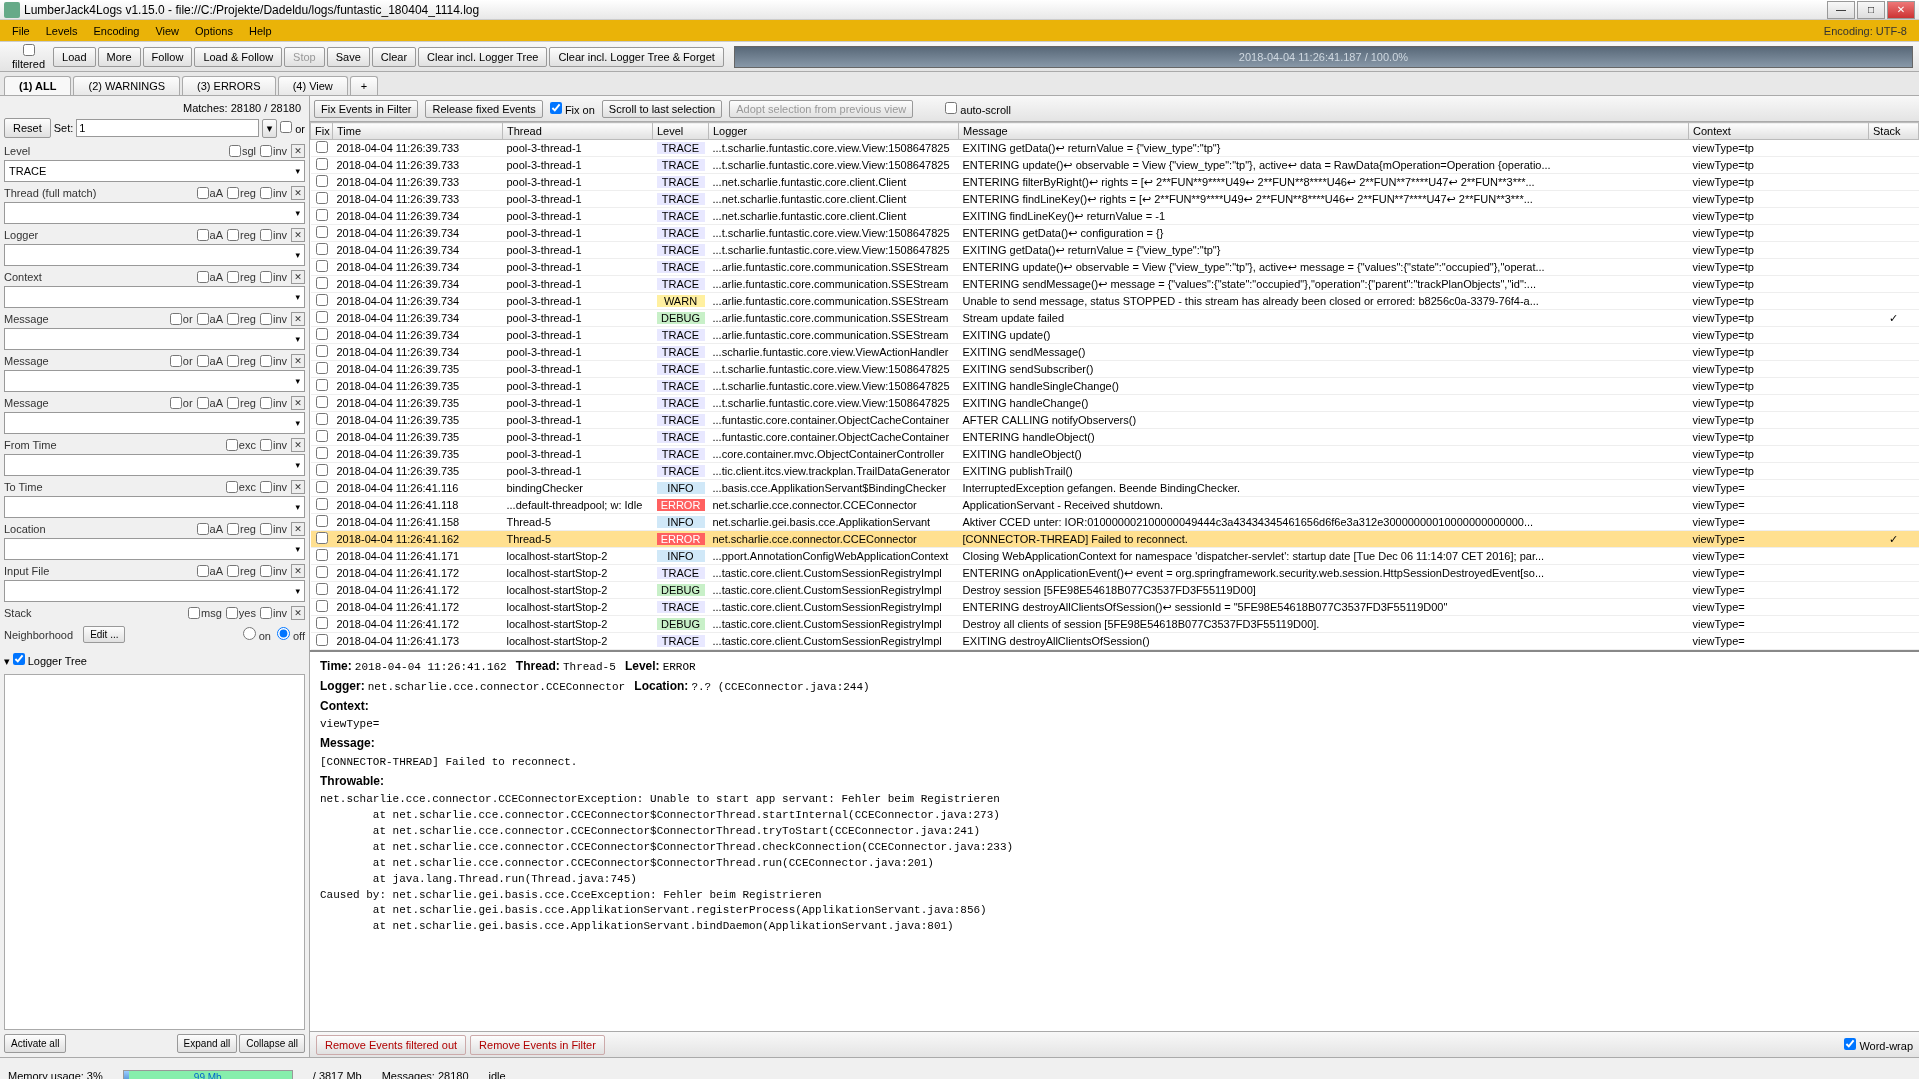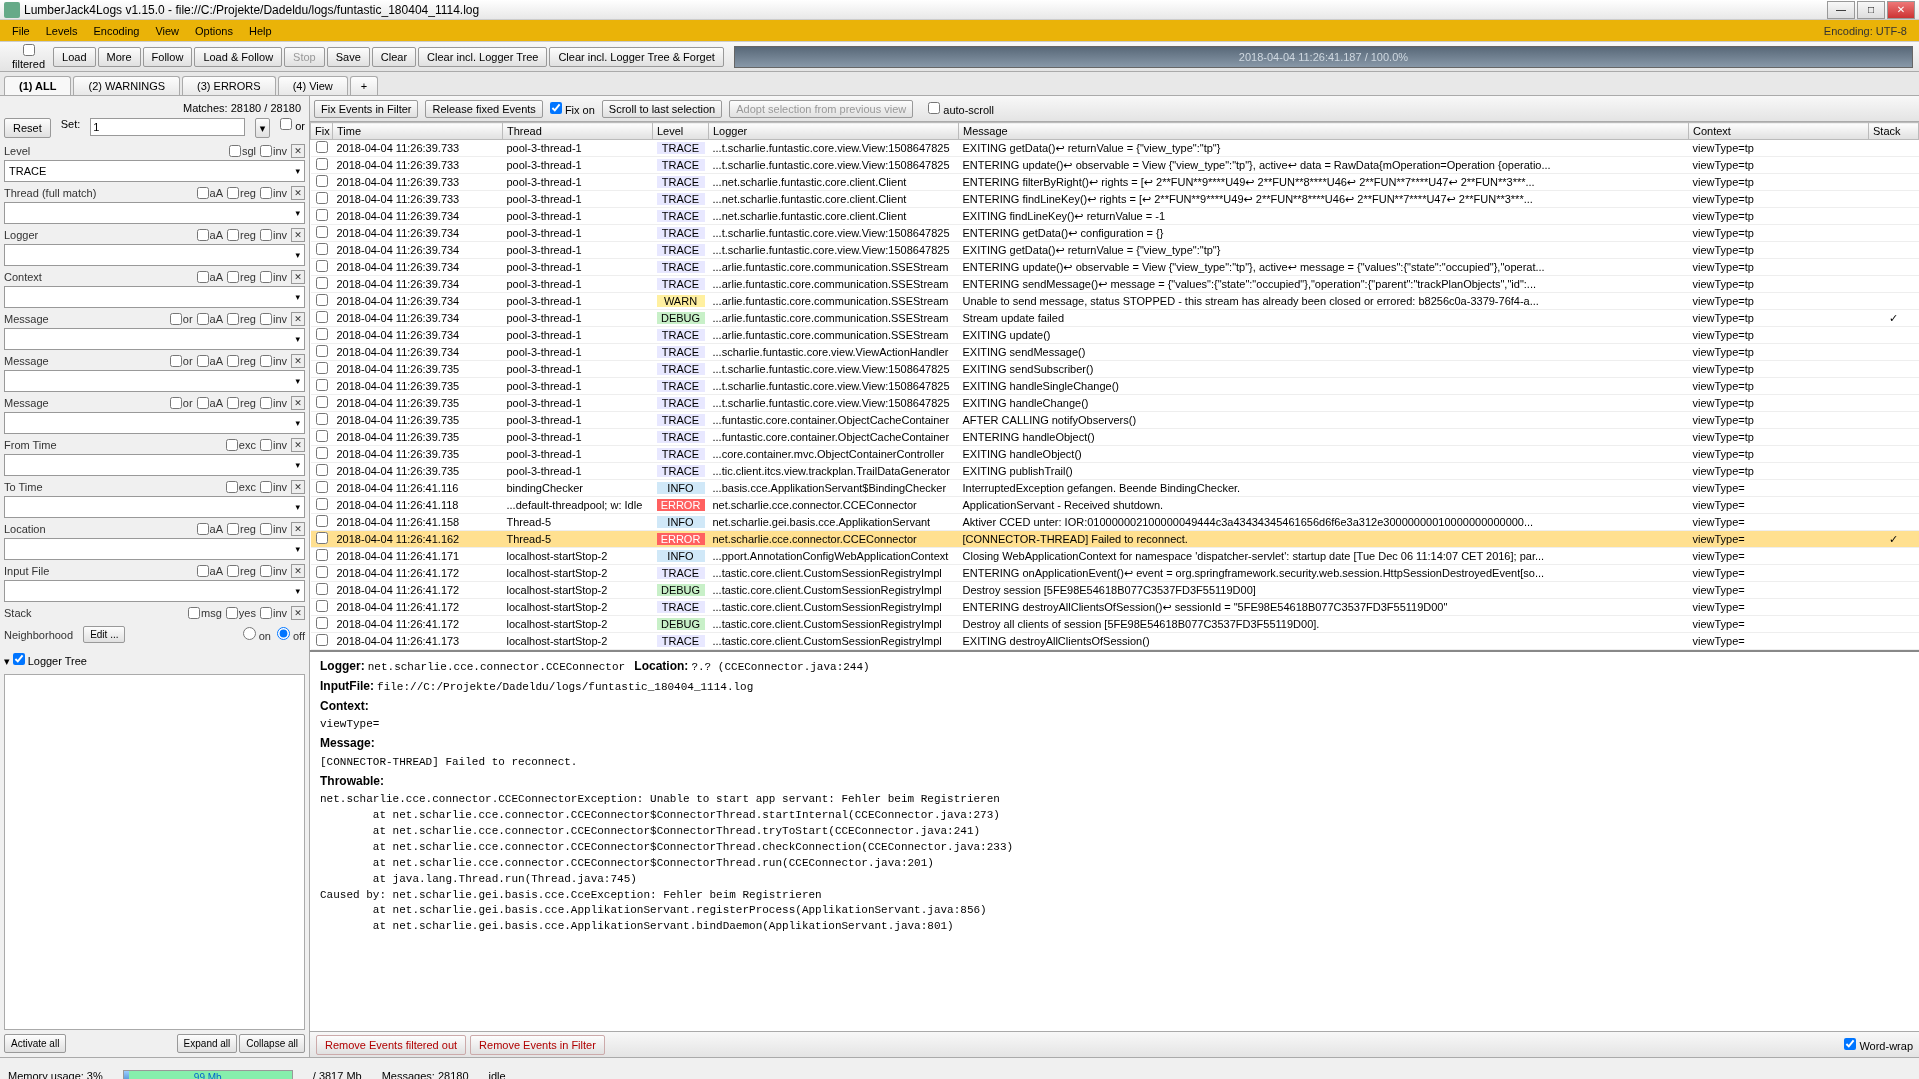--- a/index.html
+++ b/index.html
@@ -30,21 +30,21 @@
 .tab.active { background:#f8f8f8; font-weight:bold;}
 .tab.add { padding:3px 10px;}
 
 
 .main { display:flex; height: calc(1079px - 20px - 22px - 30px - 24px - 22px); }
 .sidebar { width: 310px; background:#f0f0f0; border-right:1px solid #aaa; padding:4px; overflow:auto; display:flex; flex-direction:column;}
 .content { flex:1; display:flex; flex-direction:column; overflow:hidden;}
 
 
 .match-row{ text-align:right; padding:2px 4px; font-size:11px;}
-.filter-row { display:flex; gap:10px; margin:2px 0; }
+.filter-row { display:flex; align-items:center; gap:3px; margin:2px 0; }
 .filter-row input[type=text], .filter-row select { flex:1; border:1px solid #999; height:18px; padding:0 2px;}
 .chkrow { display:flex; gap:4px; margin-left:auto;}
 .chkrow label { display:flex; align-items:center; gap:1px; font-size:10px;}
 .xbtn { width:14px;height:14px;border:1px solid #999;background:#eee;display:flex;align-items:center;justify-content:center;font-size:9px;cursor:pointer;}
 .section-lbl { font-size:11px; color:#333; margin-top:4px;}
 .dropdown { width:100%; border:1px solid #999; height:22px; background:#fff; display:flex; align-items:center; padding:0 4px; margin-top:2px;}
 .dropdown .arrow{ margin-left:auto; font-size:9px;}
 .tree-area{ flex:1; background:#fff; border:1px solid #aaa; margin-top:6px; padding:4px;}
 .sidebar-bottom{ display:flex; gap:2px; margin-top:4px;}
 .sidebar-bottom .btn{ flex:0 0 auto; font-size:10px; padding:3px 6px;}
@@ -469,21 +469,21 @@
     </div>
   </div>
 
   <div class="content">
     <div class="content-toolbar">
       <button class="btn">Fix Events in Filter</button>
       <button class="btn">Release fixed Events</button>
       <label><input type="checkbox" checked="" style=""> <span>Fix on</span></label>
       <button class="btn">Scroll to last selection</button>
       <button class="btn" style="color:#999">Adopt selection from previous view</button>
-      <label style="margin-left:8px"><input type="checkbox" style=""> <span>auto-scroll</span></label>
+      <label style="margin-left:25px"><input type="checkbox" style=""> <span>auto-scroll</span></label>
     </div>
 
     <div class="table-wrap">
       <table class="log">
         <thead>
             <tr id="thead-row">
               <th class="col-fix">Fix</th>
               <th class="col-time">Time</th>
               <th class="col-thread">Thread</th>
               <th class="col-level">Level</th>
@@ -863,24 +863,28 @@
               <td class="col-msg">EXITING onApplicationEvent()</td>
               <td class="col-ctx">viewType=</td>
               <td class="col-stack"></td>
             </tr>
           </tbody>
       </table>
     </div>
 
     <div class="detail">
       <div class="kv">
+        <b>Time:</b> <span style="font-family:'Courier New'">2018-04-04 11:26:41.162</span>&nbsp;&nbsp;
+        <b>Thread:</b> <span style="font-family:'Courier New'">Thread-5</span>&nbsp;&nbsp;
+        <b>Level:</b> <span style="font-family:'Courier New'">ERROR</span>
+      </div>
+      <div class="kv">
         <b>Logger:</b> <span style="font-family:'Courier New'">net.scharlie.cce.connector.CCEConnector</span>&nbsp;&nbsp;
         <b>Location:</b> <span style="font-family:'Courier New'">?.? (CCEConnector.java:244)</span>
       </div>
-      <div class="kv"><b>InputFile:</b> <span style="font-family:'Courier New'">file://C:/Projekte/Dadeldu/logs/funtastic_180404_1114.log</span></div>
       <div class="kv"><b>Context:</b></div>
       <pre>viewType=</pre>
       <div class="kv"><b>Message:</b></div>
       <pre>[CONNECTOR-THREAD] Failed to reconnect.</pre>
       <div class="kv"><b>Throwable:</b></div>
       <pre>net.scharlie.cce.connector.CCEConnectorException: Unable to start app servant: Fehler beim Registrieren
         at net.scharlie.cce.connector.CCEConnector$ConnectorThread.startInternal(CCEConnector.java:273)
         at net.scharlie.cce.connector.CCEConnector$ConnectorThread.tryToStart(CCEConnector.java:241)
         at net.scharlie.cce.connector.CCEConnector$ConnectorThread.checkConnection(CCEConnector.java:233)
         at net.scharlie.cce.connector.CCEConnector$ConnectorThread.run(CCEConnector.java:201)

